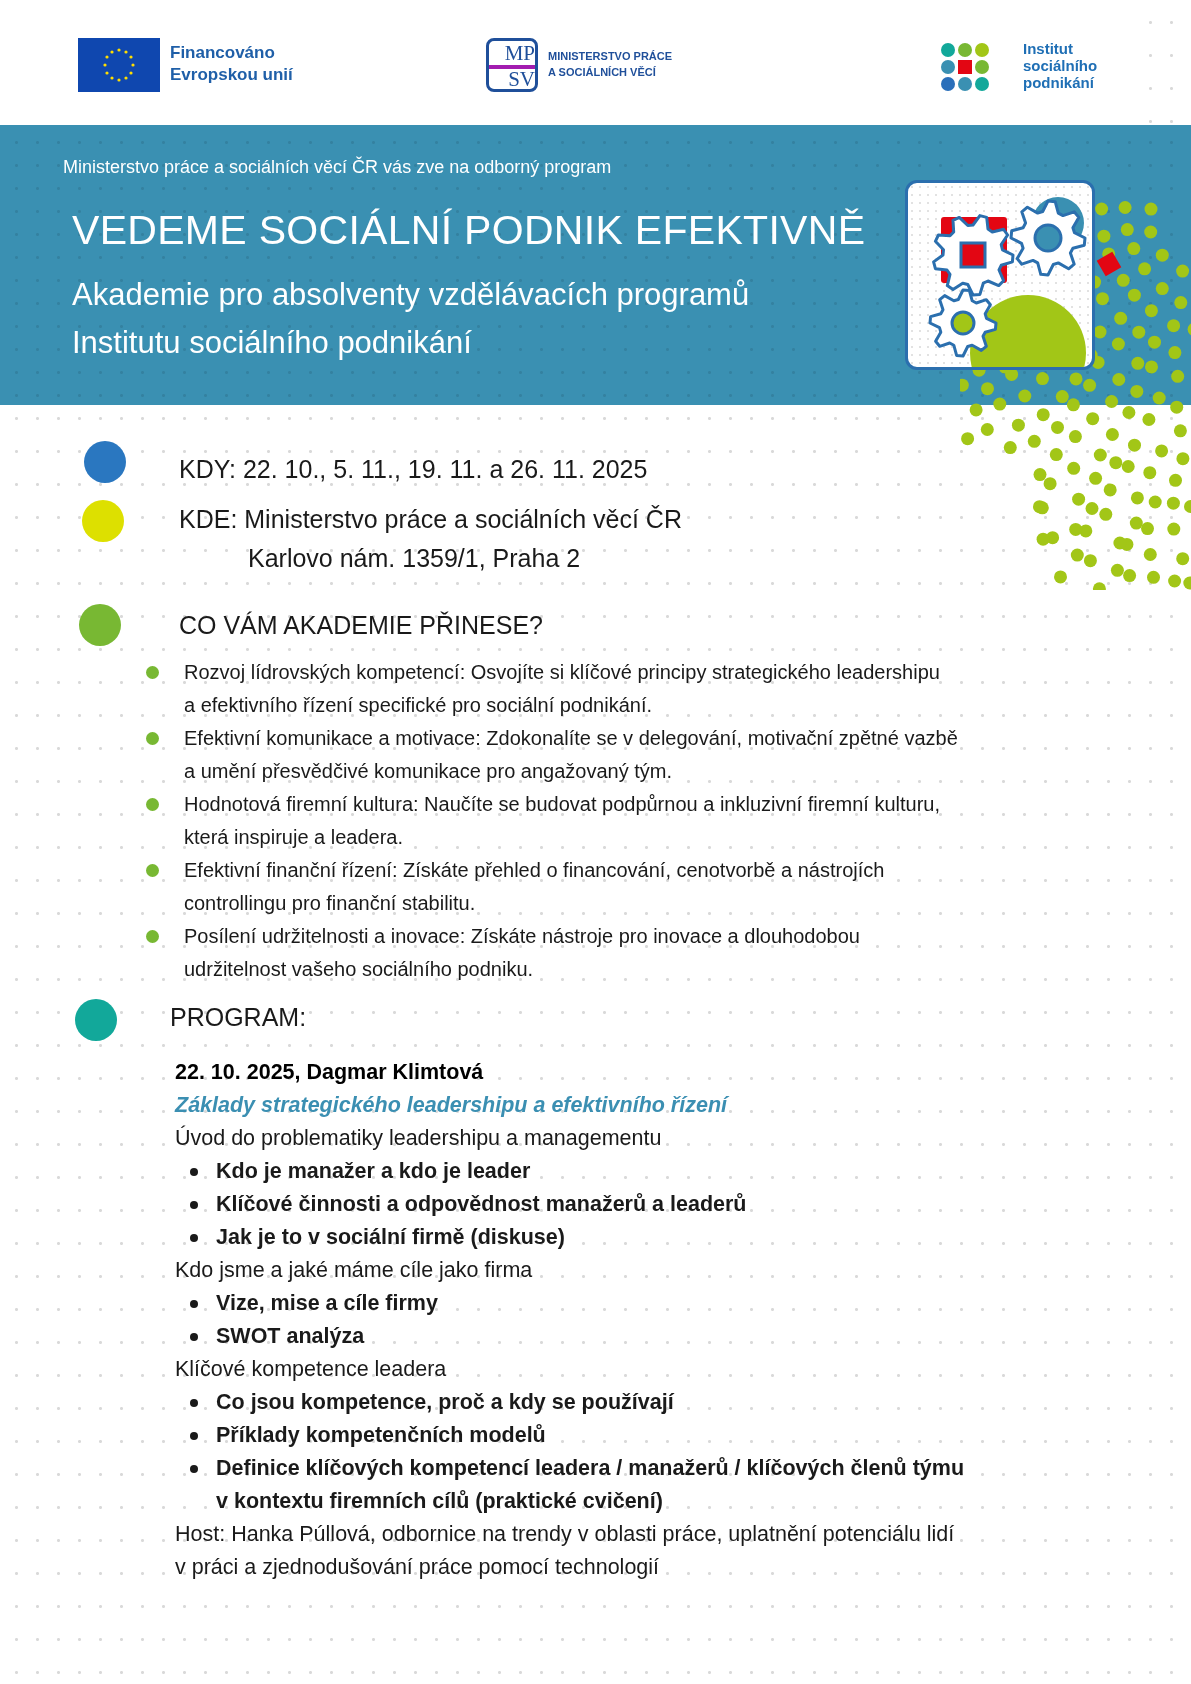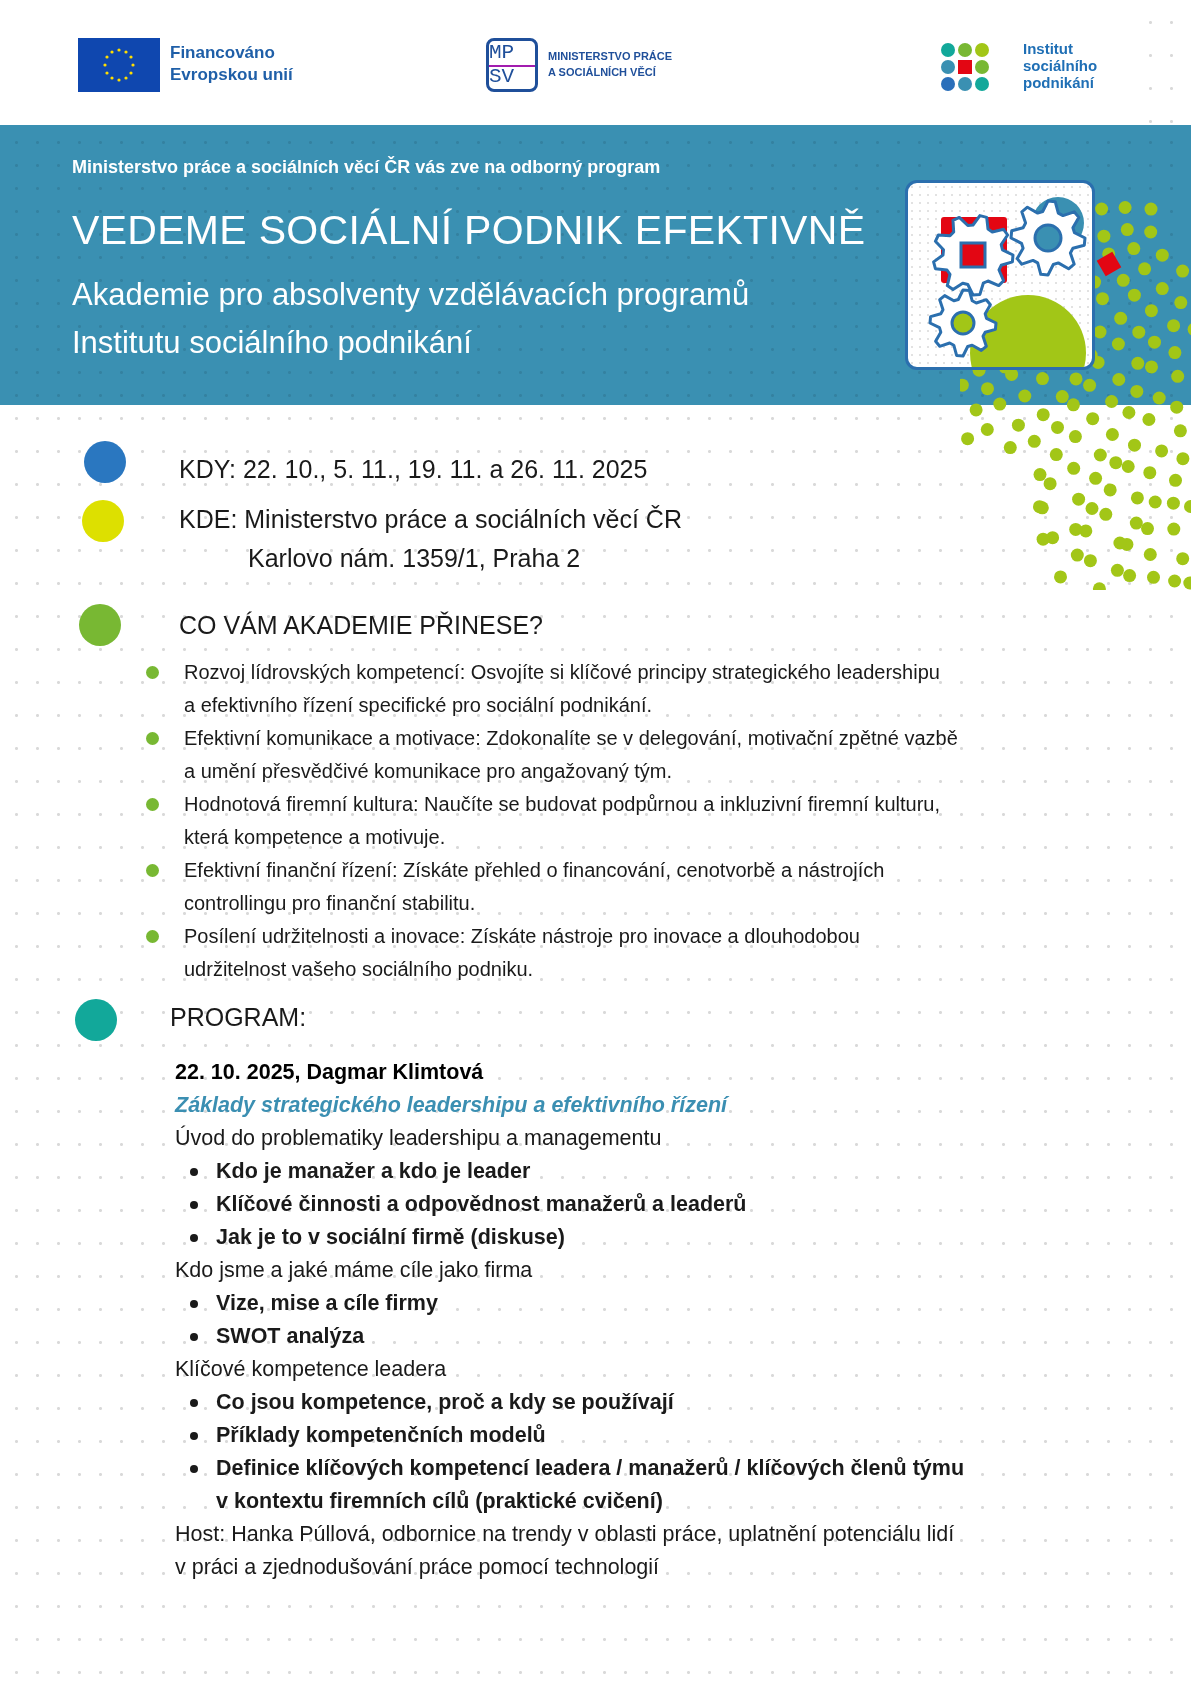--- a/index.html
+++ b/index.html
@@ -25,25 +25,25 @@
   .eu-text {
     position: absolute; left: 170px; top: 42px; color: #1f5fa8;
     font-size: 17px; line-height: 22px; font-weight: bold;
   }
   .mpsv-box {
     position: absolute; left: 486px; top: 38px; width: 52px; height: 54px;
     border: 3px solid #1f4f9a; border-radius: 8px; box-sizing: border-box;
     background: #fff;
   }
   .mpsv-box span {
-    position: absolute; left: 0; width: 100%; text-align: left;
-    font-family: Liberation Mono, monospace; color: #1f4f9a; font-size: 21px; line-height: 20px;
+    position: absolute; left: 0; width: 100%; text-align: right;
+    font-family: Liberation Serif, serif; color: #1f4f9a; font-size: 21px; line-height: 20px;
   }
   .mpsv-box .l1 { top: 2px; }
-  .mpsv-box .l2 { top: 24px; border-top: 2px solid #a21caf; }
+  .mpsv-box .l2 { top: 24px; border-top: 4px solid #a21caf; }
   .mpsv-text {
     position: absolute; left: 548px; top: 48px; color: #1f4f9a; font-weight: bold;
     font-size: 11px; line-height: 16px;
   }
   .isp-dots {
     position: absolute; left: 940px; top: 42px; width: 56px; height: 50px;
   }
   .isp-dots svg { display: block; }
   .isp-text {
     position: absolute; left: 999px; top: 40px; color: #1f6fb5; font-weight: bold;
@@ -52,23 +52,22 @@
   
   .band {
     position: absolute; left: 0; top: 125px; width: 1191px; height: 280px;
     background-color: #3a90b2;
     background-image: radial-gradient(circle, rgba(0,0,0,0.10) 1.3px, transparent 1.6px);
     background-size: 21px 23px;
     background-position: 6px 6px;
     overflow: hidden;
   }
   .invite {
-    position: absolute; left: 72px; top: 32px; color: #ffffff;
+    position: absolute; left: 63px; top: 32px; color: #ffffff;
     font-size: 18px;
-    font-weight: bold;
   }
   .title {
     position: absolute; left: 72px; top: 82px; color: #ffffff;
     font-size: 41px; letter-spacing: 0.3px;
   }
   .subtitle {
     position: absolute; left: 72px; top: 146px; color: #ffffff;
     font-size: 31px; line-height: 48px;
   }
   .deco-dots {
@@ -357,21 +356,21 @@
       <div>a efektivního řízení specifické pro sociální podnikání.</div>
     </li>
   <li>
       <span class="bul"></span>
       <div>Efektivní komunikace a motivace: Zdokonalíte se v delegování, motivační zpětné vazbě</div>
       <div>a umění přesvědčivé komunikace pro angažovaný tým.</div>
     </li>
   <li>
       <span class="bul"></span>
       <div>Hodnotová firemní kultura: Naučíte se budovat podpůrnou a inkluzivní firemní kulturu,</div>
-      <div>která kompetence a motivuje.</div>
+      <div>která inspiruje a leadera.</div>
     </li>
   <li>
       <span class="bul"></span>
       <div>Efektivní finanční řízení: Získáte přehled o financování, cenotvorbě a nástrojích</div>
       <div>controllingu pro finanční stabilitu.</div>
     </li>
   <li>
       <span class="bul"></span>
       <div>Posílení udržitelnosti a inovace: Získáte nástroje pro inovace a dlouhodobou</div>
       <div>udržitelnost vašeho sociálního podniku.</div>

